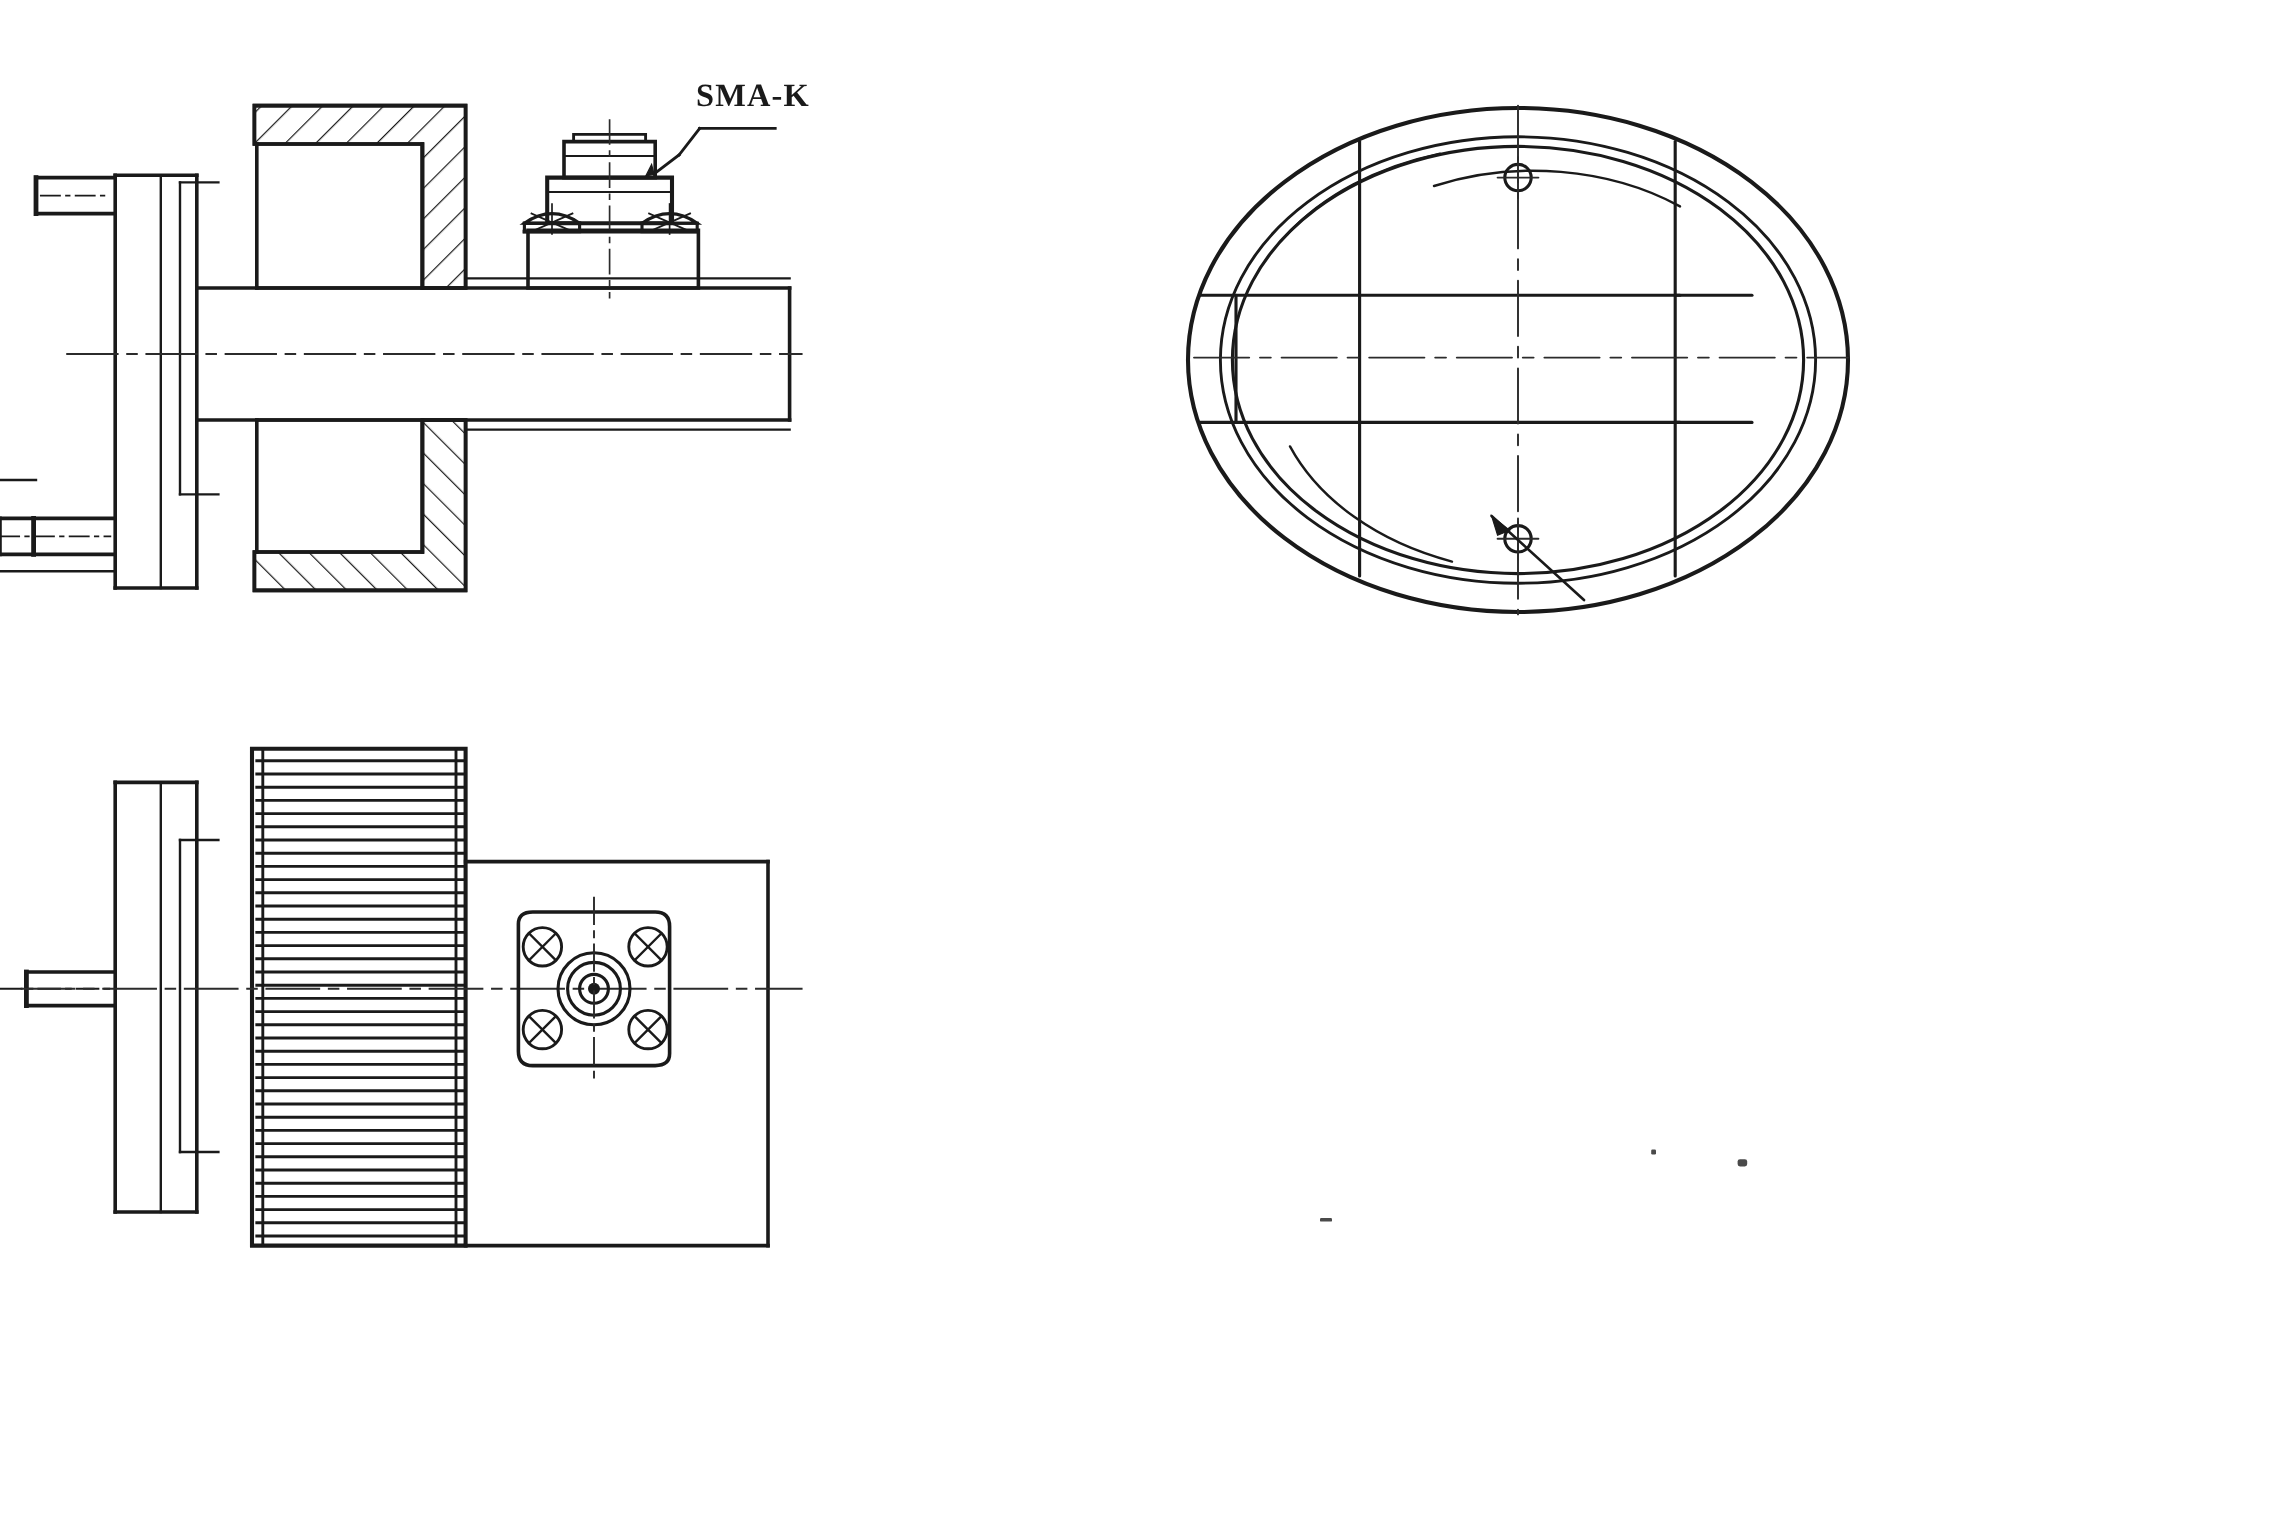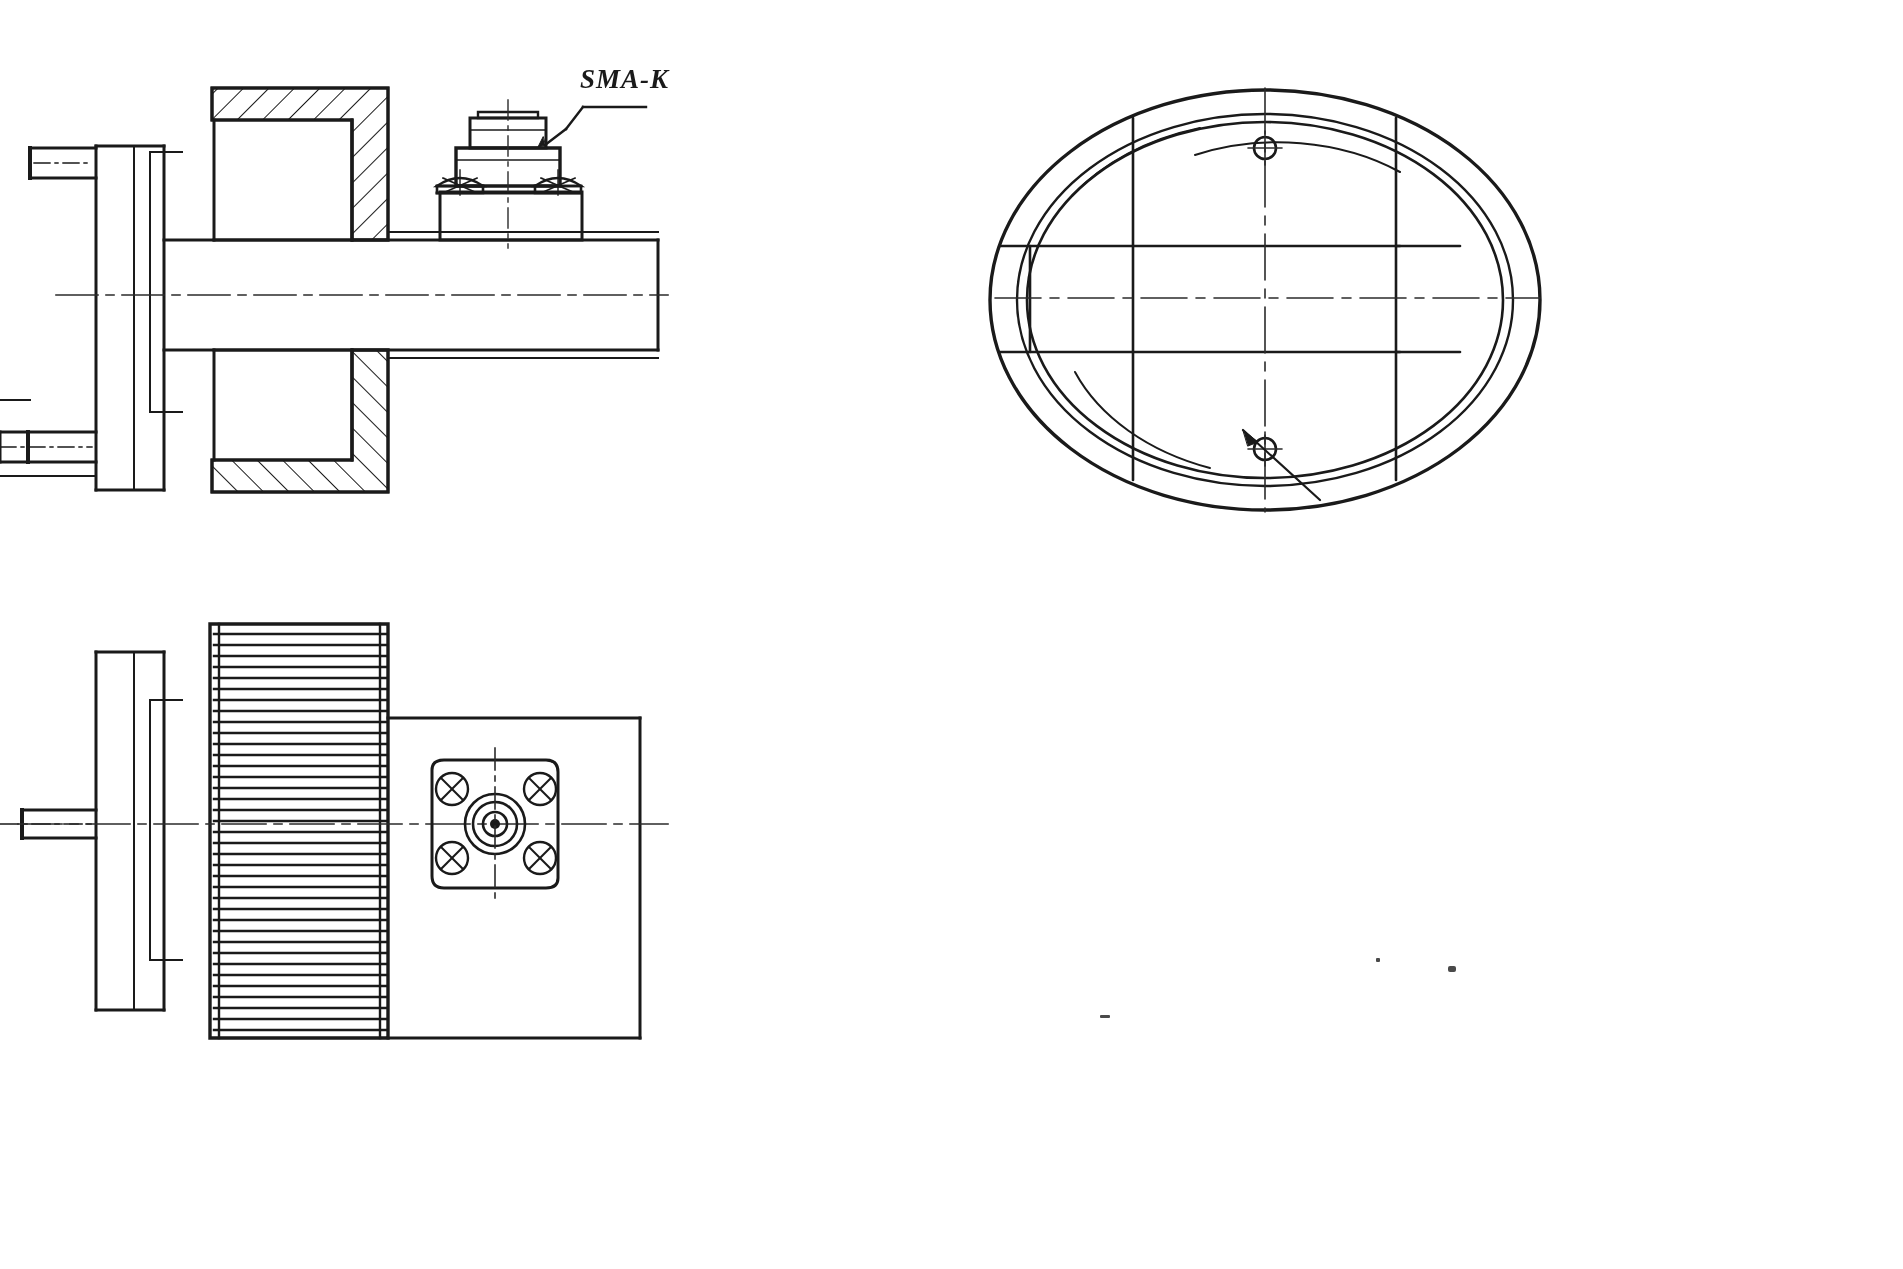--- a/index.html
+++ b/index.html
@@ -1,18 +1,18 @@
 <!DOCTYPE html>
 <html><head>
 <meta charset="utf-8">
 <style>
   html,body{margin:0;padding:0;background:#ffffff;}
   body{width:1903px;height:1269px;position:relative;overflow:hidden;
        font-family:"Liberation Serif",serif;}
-  #sheet{position:absolute;left:0;top:0;width:1903px;height:1269px;background:#fff;font-style:italic;}
+  #sheet{position:absolute;left:0;top:0;width:1903px;height:1269px;background:#fff;}
   svg{display:block;}
   .lbl{font-family:"Liberation Serif",serif;font-size:27px;fill:#1a1a1a;font-weight:700;letter-spacing:1px;}
 </style>
 </head>
 <body>
 
 <div id="sheet">
 <svg width="1903" height="1269" viewBox="0 0 1903 1269" xmlns="http://www.w3.org/2000/svg">
 
   <defs>

